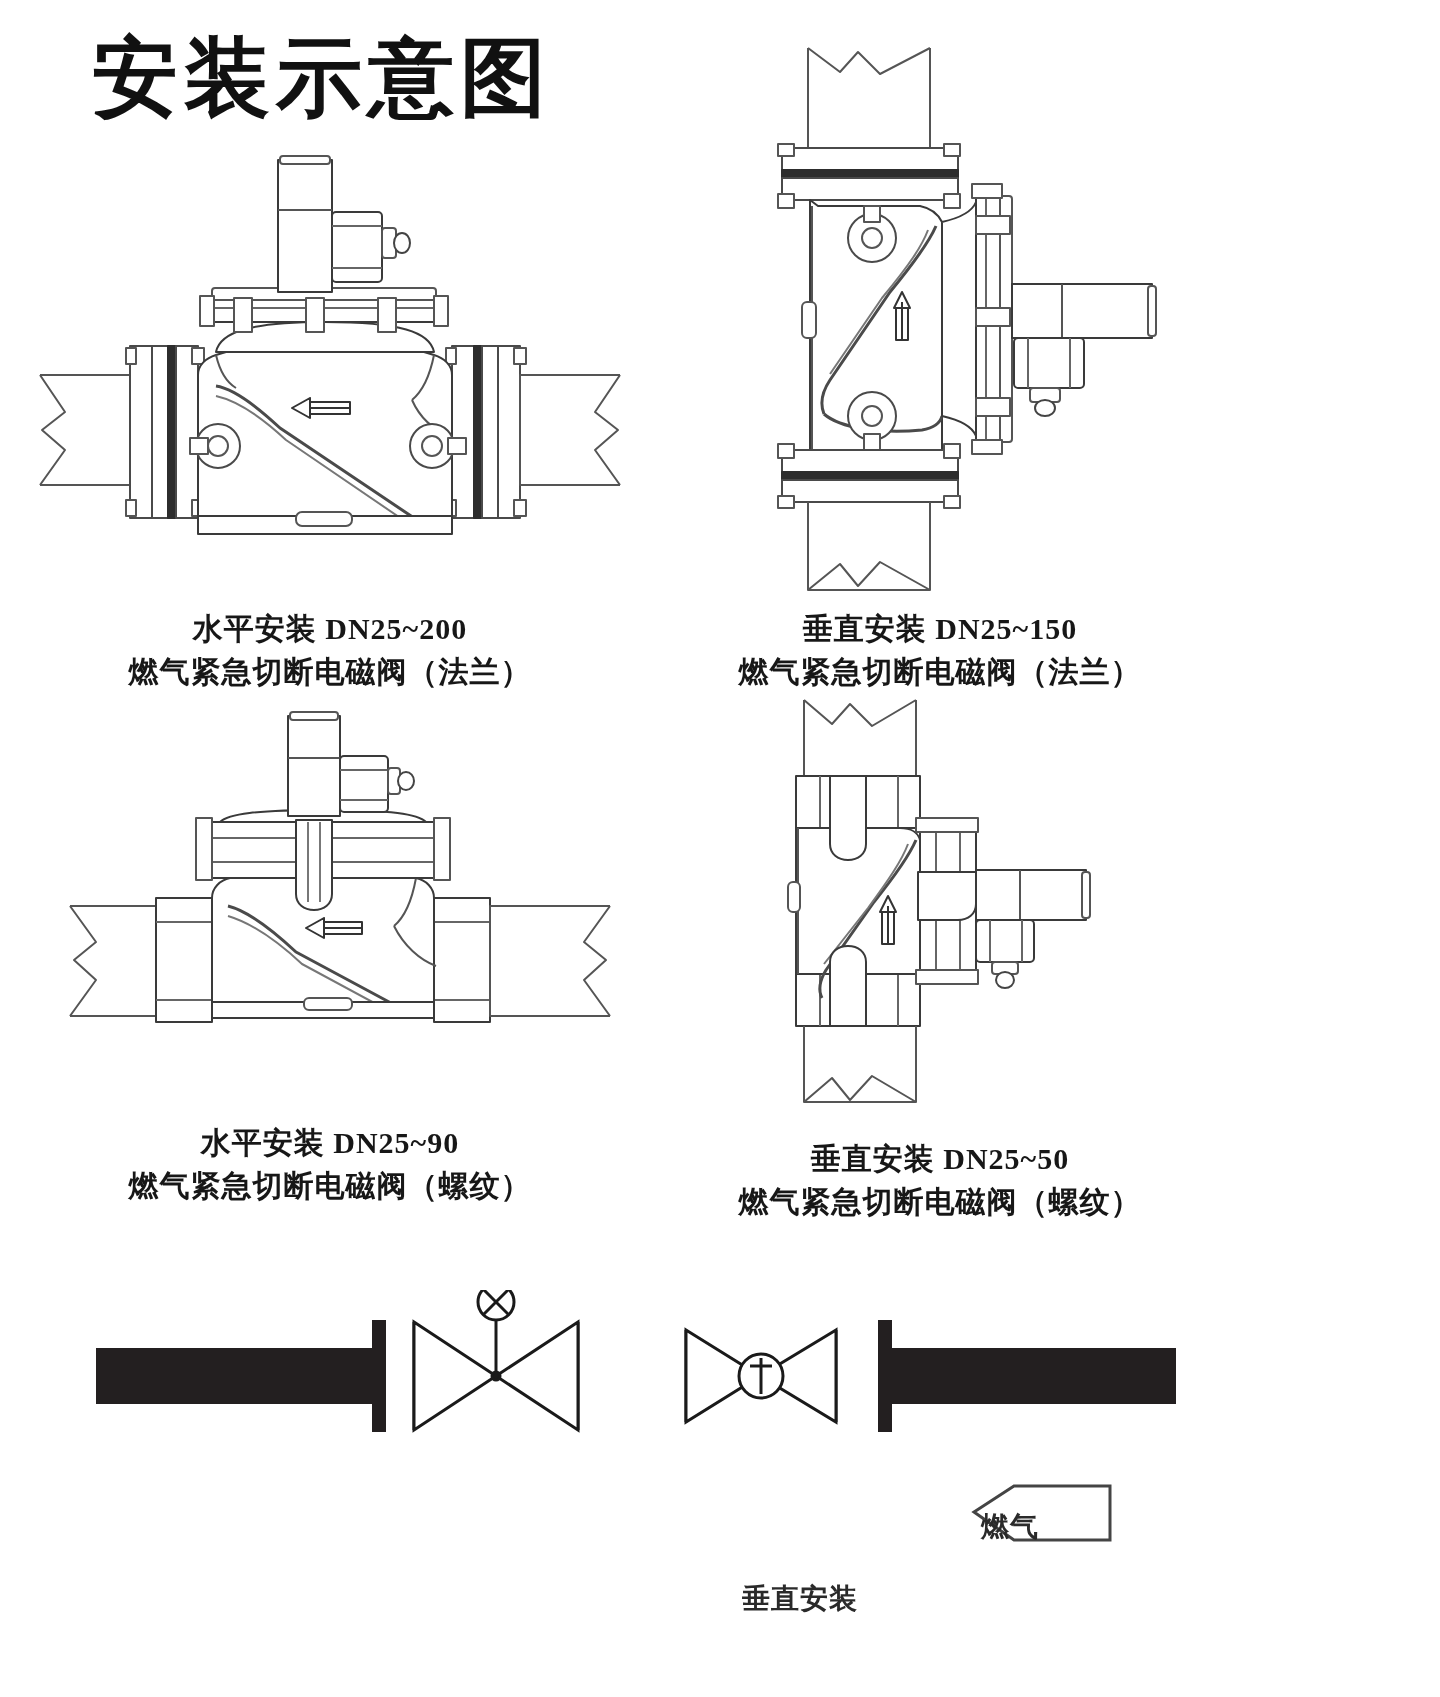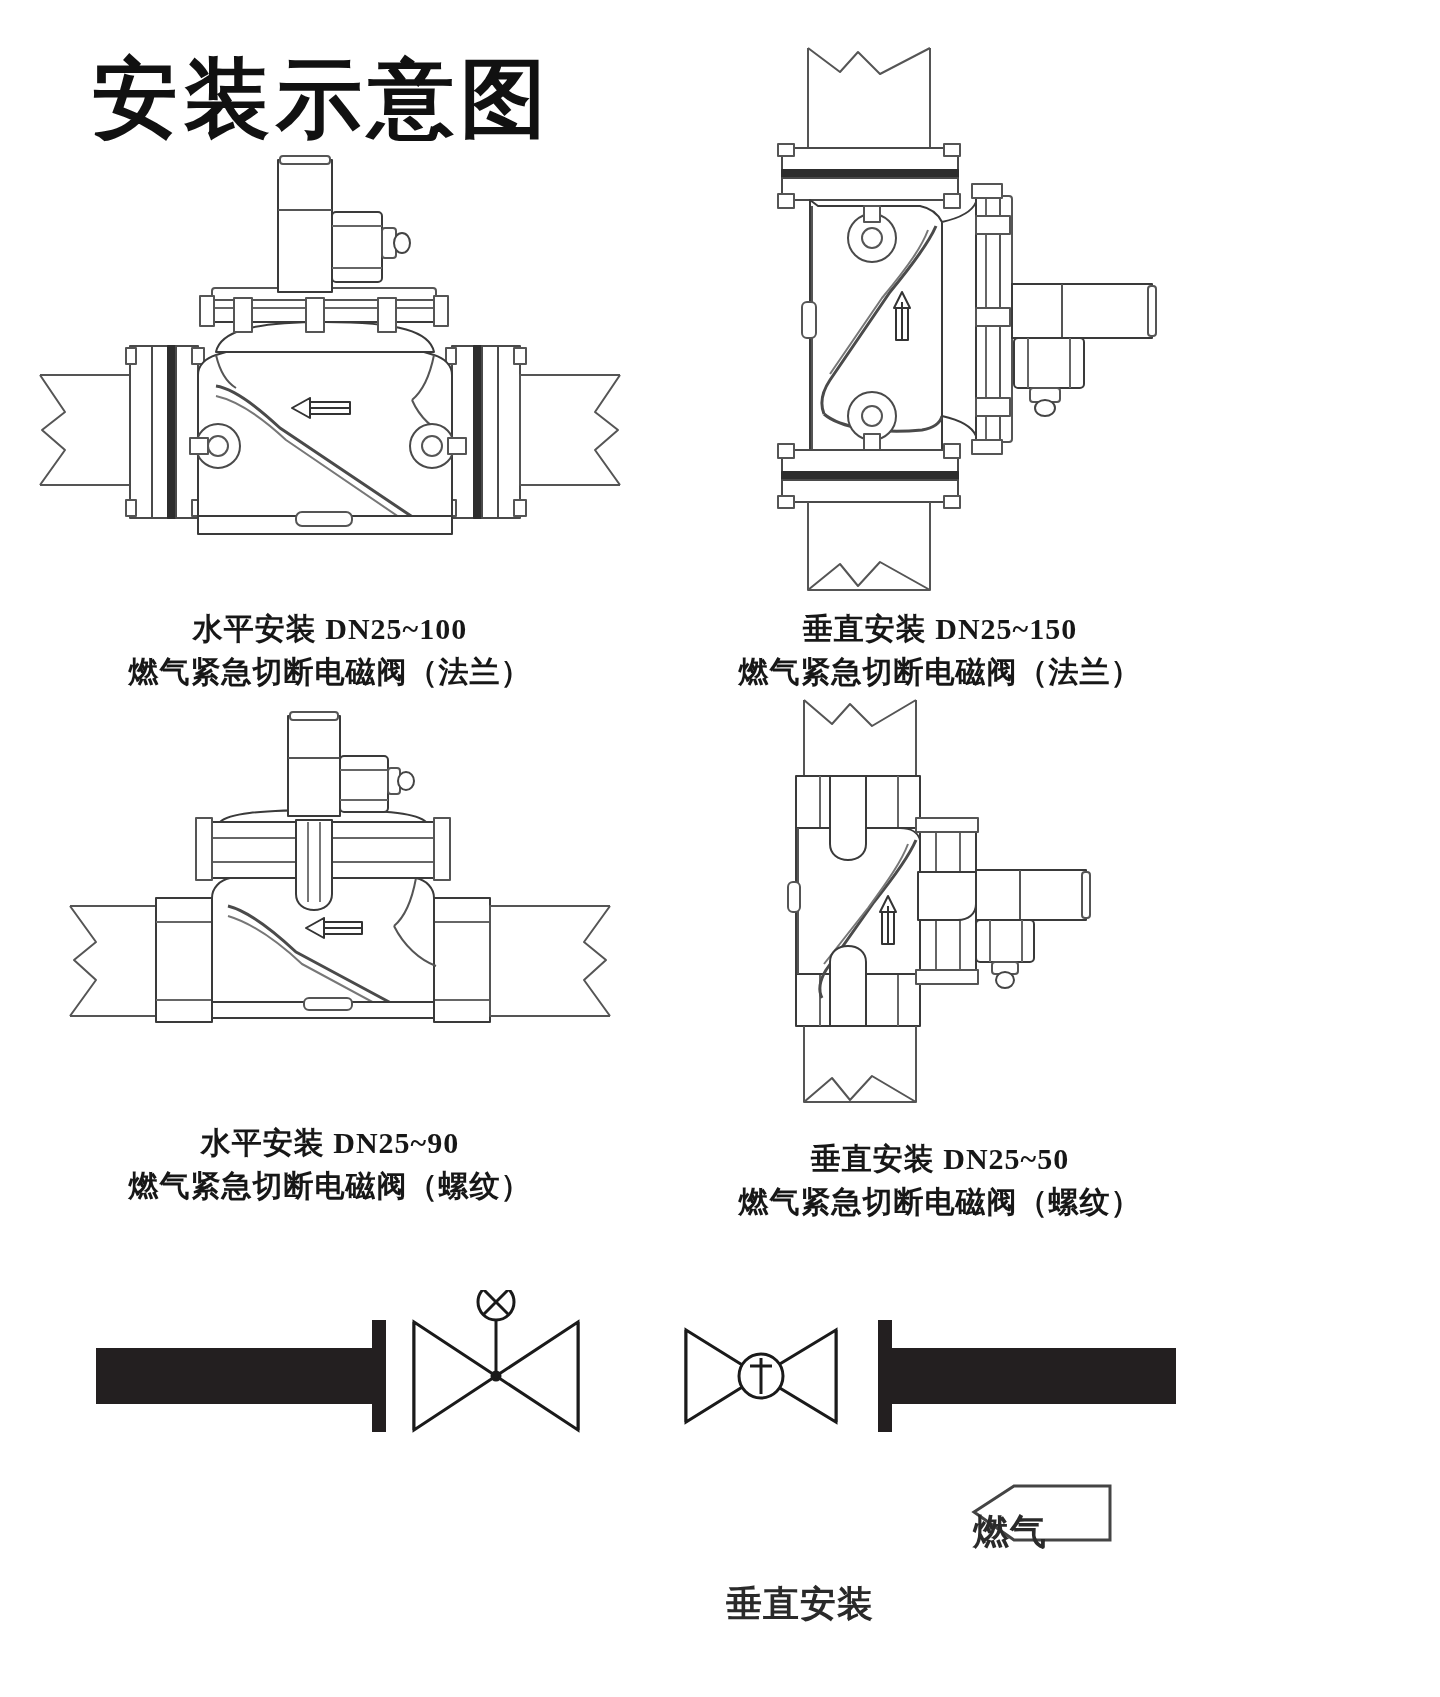--- a/index.html
+++ b/index.html
@@ -27,21 +27,20 @@
     position: absolute;
     left: 92px;
     top: 34px;
     font-family: "DejaVu Sans", "Liberation Sans", sans-serif;
     font-size: 86px;
     font-weight: 700;
     letter-spacing: 6px;
     line-height: 1;
     color: #111111;
     white-space: nowrap;
-    margin-top: 21px;
   }
 
   
   .figure {
     position: absolute;
   }
   .fig-canvas {
     display: block;
   }
   .caption {
@@ -74,21 +73,21 @@
   #legend {
     position: absolute;
     left: 0;
     top: 1290px;
     width: 1440px;
     height: 400px;
   }
   .legend-label {
     position: absolute;
     font-family: "Liberation Serif", "DejaVu Serif", serif;
-    font-size: 36px;
+    font-size: 28px;
     font-weight: 700;
     color: #2a2a2a;
     letter-spacing: 1px;
     white-space: nowrap;
     text-align: center;
   }
   #legend-label-solenoid { left: 340px; top: 290px; width: 300px; }
   #legend-label-ballvalve { left: 700px; top: 290px; width: 200px; }
   #legend-label-gas { left: 940px; top: 218px; width: 140px; }
 </style>
@@ -193,21 +192,21 @@
           <rect x="170" y="288" width="18" height="16" fill="#fff" stroke="#555"></rect>
           <circle cx="412" cy="296" r="22" fill="#fff" stroke="#4a4a4a"></circle>
           <circle cx="412" cy="296" r="10" fill="#fff" stroke="#555"></circle>
           <rect x="428" y="288" width="18" height="16" fill="#fff" stroke="#555"></rect>
         </g>
       </g>
     </svg>
   </div>
 
   <div class="caption" id="cap-hz-flange">
-    <span class="cap-line">水平安装 DN25~100</span>
+    <span class="cap-line">水平安装 DN25~200</span>
     <span class="cap-line">燃气紧急切断电磁阀（法兰）</span>
   </div>
 
   <div class="figure" id="fig-vt-flange">
     <svg class="fig-canvas" width="560" height="570" viewBox="0 0 560 570">
       <g fill="none" stroke="#3a3a3a" stroke-width="2" stroke-linejoin="round">
 
         <g>
           <path d="M118 18 L118 118 L240 118 L240 18" stroke="#555"></path>
           <path d="M118 18 L150 42 L168 22 L190 44 L240 18" stroke="#555"></path>

